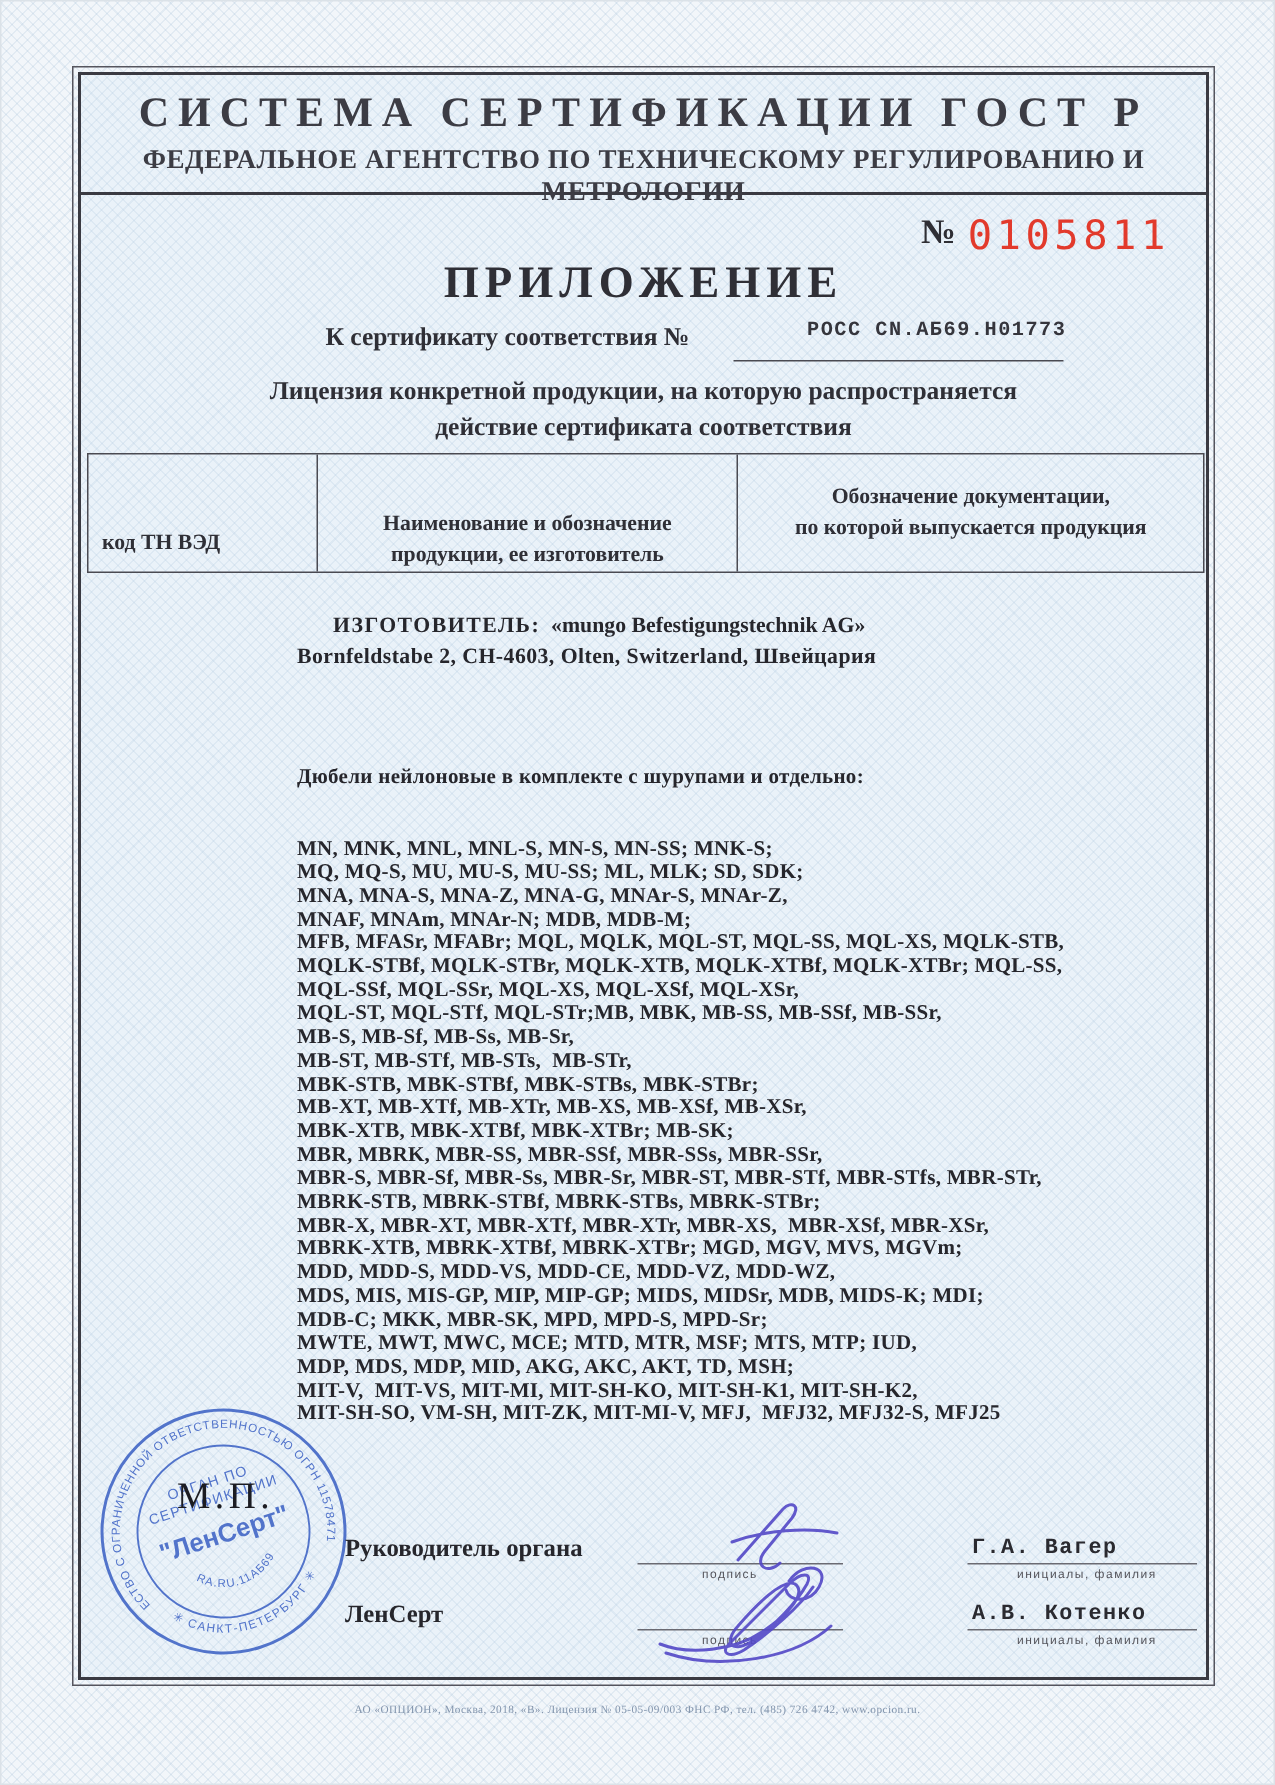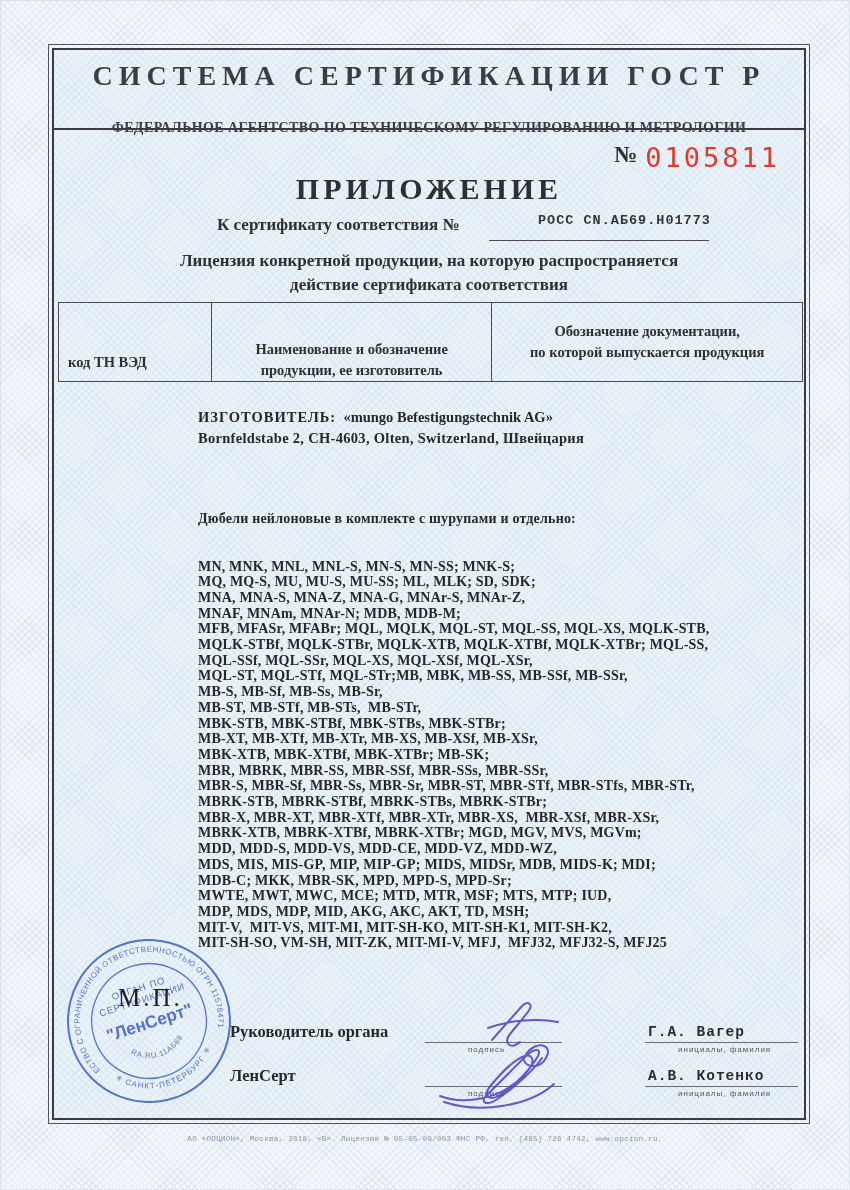--- a/index.html
+++ b/index.html
@@ -15,21 +15,21 @@
   }
   .frame {
     position:absolute; left:52px; top:48px; width:754px; height:1072px;
     border:2px solid #3a3a42; outline:1px solid #55555e; outline-offset:3px;
     background:rgba(205,228,244,.22);
   }
   .hdr-box { position:absolute; left:0; top:0; width:100%; height:80px; border-bottom:2px solid #3a3a42; }
   .hdr-l1 { position:absolute; top:10px; width:100%; text-align:center;
     font-size:28px; font-weight:bold; letter-spacing:6px; color:#3c3c44; }
   .hdr-l2 { position:absolute; top:46px; width:100%; text-align:center;
-    font-size:14px; font-weight:bold; letter-spacing:.4px; color:#3c3c44;margin-top:24px; }
+    font-size:18px; font-weight:bold; letter-spacing:.4px; color:#3c3c44; }
   .form-no { position:absolute; left:560px; top:92px; white-space:nowrap; }
   .form-no .nsign { font-size:23px; font-weight:bold; color:#2e2e34; vertical-align:top; }
   .form-no .nval { font-family:"DejaVu Sans Mono", monospace; font-size:27px; color:#e23a2c;
     letter-spacing:3px; margin-left:8px; }
   .doc-title { position:absolute; top:122px; width:100%; text-align:center;
     font-size:30px; font-weight:bold; letter-spacing:4px; color:#2f2f36; }
   .cert-row { position:absolute; left:163px; top:165px; white-space:nowrap; }
   .cert-label { font-size:17px; font-weight:bold; color:#2f2f36; }
   .cert-line { position:absolute; left:435px; top:190px; width:220px; border-bottom:1px solid #4a4a52; height:1px; }
   .cert-val { position:absolute; left:438px; top:163px; font-family:"Liberation Mono", monospace;
@@ -41,21 +41,21 @@
   .tbl .c1 { width:153px; border-right:1px solid #4a4a52; position:relative; }
   .tbl .c1 .c1a { position:absolute; top:0; left:0; width:100%; height:42px; border-bottom:1px solid #4a4a52;
     padding:8px 0 0 9px; font-size:14.5px; font-weight:bold; color:#2f2f36; }
   .tbl .c1 .c1b { position:absolute; top:42px; left:0; width:100%; padding:9px 0 0 9px;
     font-size:14.5px; font-weight:bold; color:#2f2f36; }
   .tbl .c2 { width:281px; border-right:1px solid #4a4a52; display:flex; flex-direction:column;
     justify-content:flex-end; text-align:center; font-size:14.5px; font-weight:bold; color:#2f2f36; line-height:21px; }
   .tbl .c3 { width:310px; display:flex; flex-direction:column; justify-content:center; text-align:center;
     font-size:14.5px; font-weight:bold; color:#2f2f36; line-height:21px; }
   .manu { position:absolute; left:144px; top:359px; font-size:14.5px; font-weight:bold; color:#26262c; }
-  .manu .mlabel { letter-spacing:1px; }
+  .manu .mlabel { letter-spacing:1px;margin-left:24px; }
   .manu .maddr { margin-top:4px; letter-spacing:.3px; }
   .products { position:absolute; left:144px; top:430px; font-size:14px; font-weight:bold;
     color:#26262c; line-height:15.7px; letter-spacing:.2px; white-space:pre; }
   .stamp { position:absolute; left:58px; top:930px; width:182px; height:182px; opacity:.88; }
   .mp { position:absolute; left:118px; top:984px; font-size:25px; color:#1c1c22; letter-spacing:3px; }
   .sig-role1 { position:absolute; left:230px; top:1022px; font-size:16.5px; font-weight:bold; color:#26262c; }
   .sig-role2 { position:absolute; left:230px; top:1066px; font-size:16.5px; font-weight:bold; color:#26262c; }
   .sline { position:absolute; height:1px; border-bottom:1px solid #6a6a72; }
   .sl1a { left:425px; top:1042px; width:137px; }
   .sl1b { left:645px; top:1042px; width:153px; }
@@ -63,21 +63,21 @@
   .sl2b { left:645px; top:1086px; width:153px; }
   .slabel { position:absolute; font-family:"Liberation Sans", sans-serif; font-size:8px; color:#55555c; letter-spacing:1px; }
   .lab1a { left:468px; top:1045px; } .lab1b { left:678px; top:1045px; }
   .lab2a { left:468px; top:1089px; } .lab2b { left:678px; top:1089px; }
   .sig-name1 { position:absolute; left:648px; top:1024px; font-family:"Liberation Mono", monospace;
     font-size:14.5px; font-weight:bold; letter-spacing:1px; color:#2a2a30; }
   .sig-name2 { position:absolute; left:648px; top:1068px; font-family:"Liberation Mono", monospace;
     font-size:14.5px; font-weight:bold; letter-spacing:1px; color:#2a2a30; }
   .sig-ink { position:absolute; left:428px; top:992px; width:230px; height:125px; }
   .footer { position:absolute; left:0; top:1135px; width:100%; text-align:center;
-    font-family:Liberation Mono, monospace; font-size:7.5px; color:#8496ae; letter-spacing:.3px; }
+    font-family:Liberation Serif, serif; font-size:7.5px; color:#8496ae; letter-spacing:.3px; }
   .stxt { fill:#3e63c5; font-family:"Liberation Sans", sans-serif; }
 </style>
 </head>
 <body>
 
 <div class="page">
 
   <div class="frame">
     <div class="hdr-box">
       <div class="hdr-l1">СИСТЕМА СЕРТИФИКАЦИИ ГОСТ Р</div>

